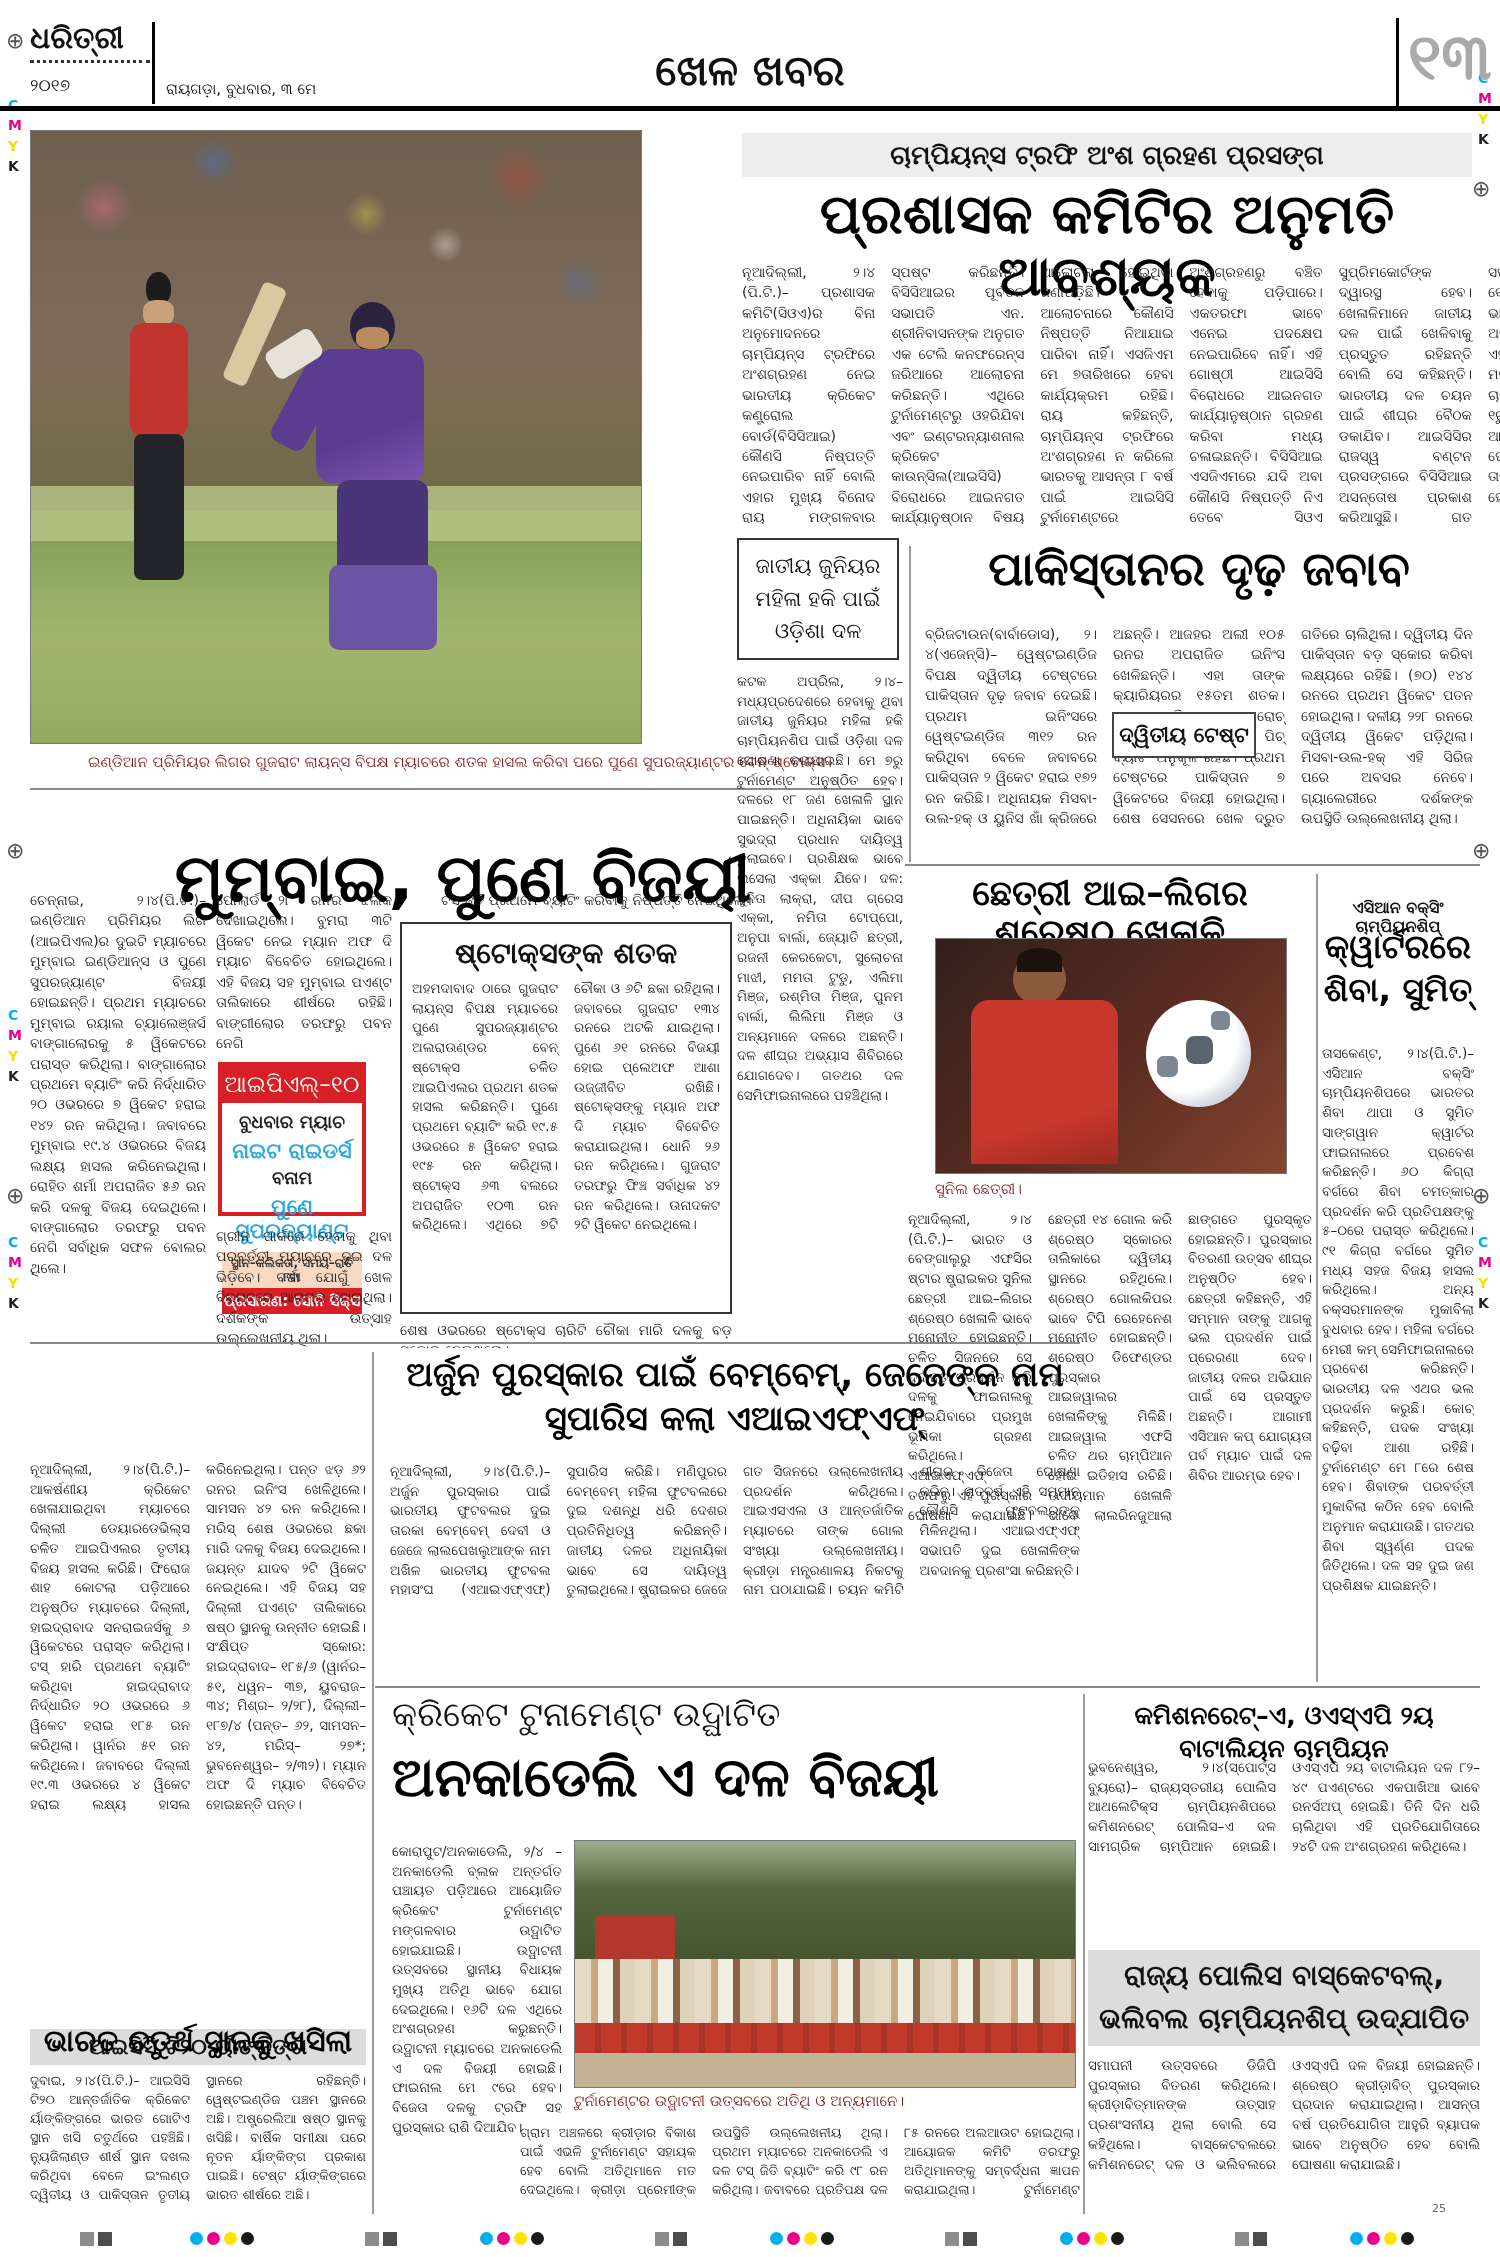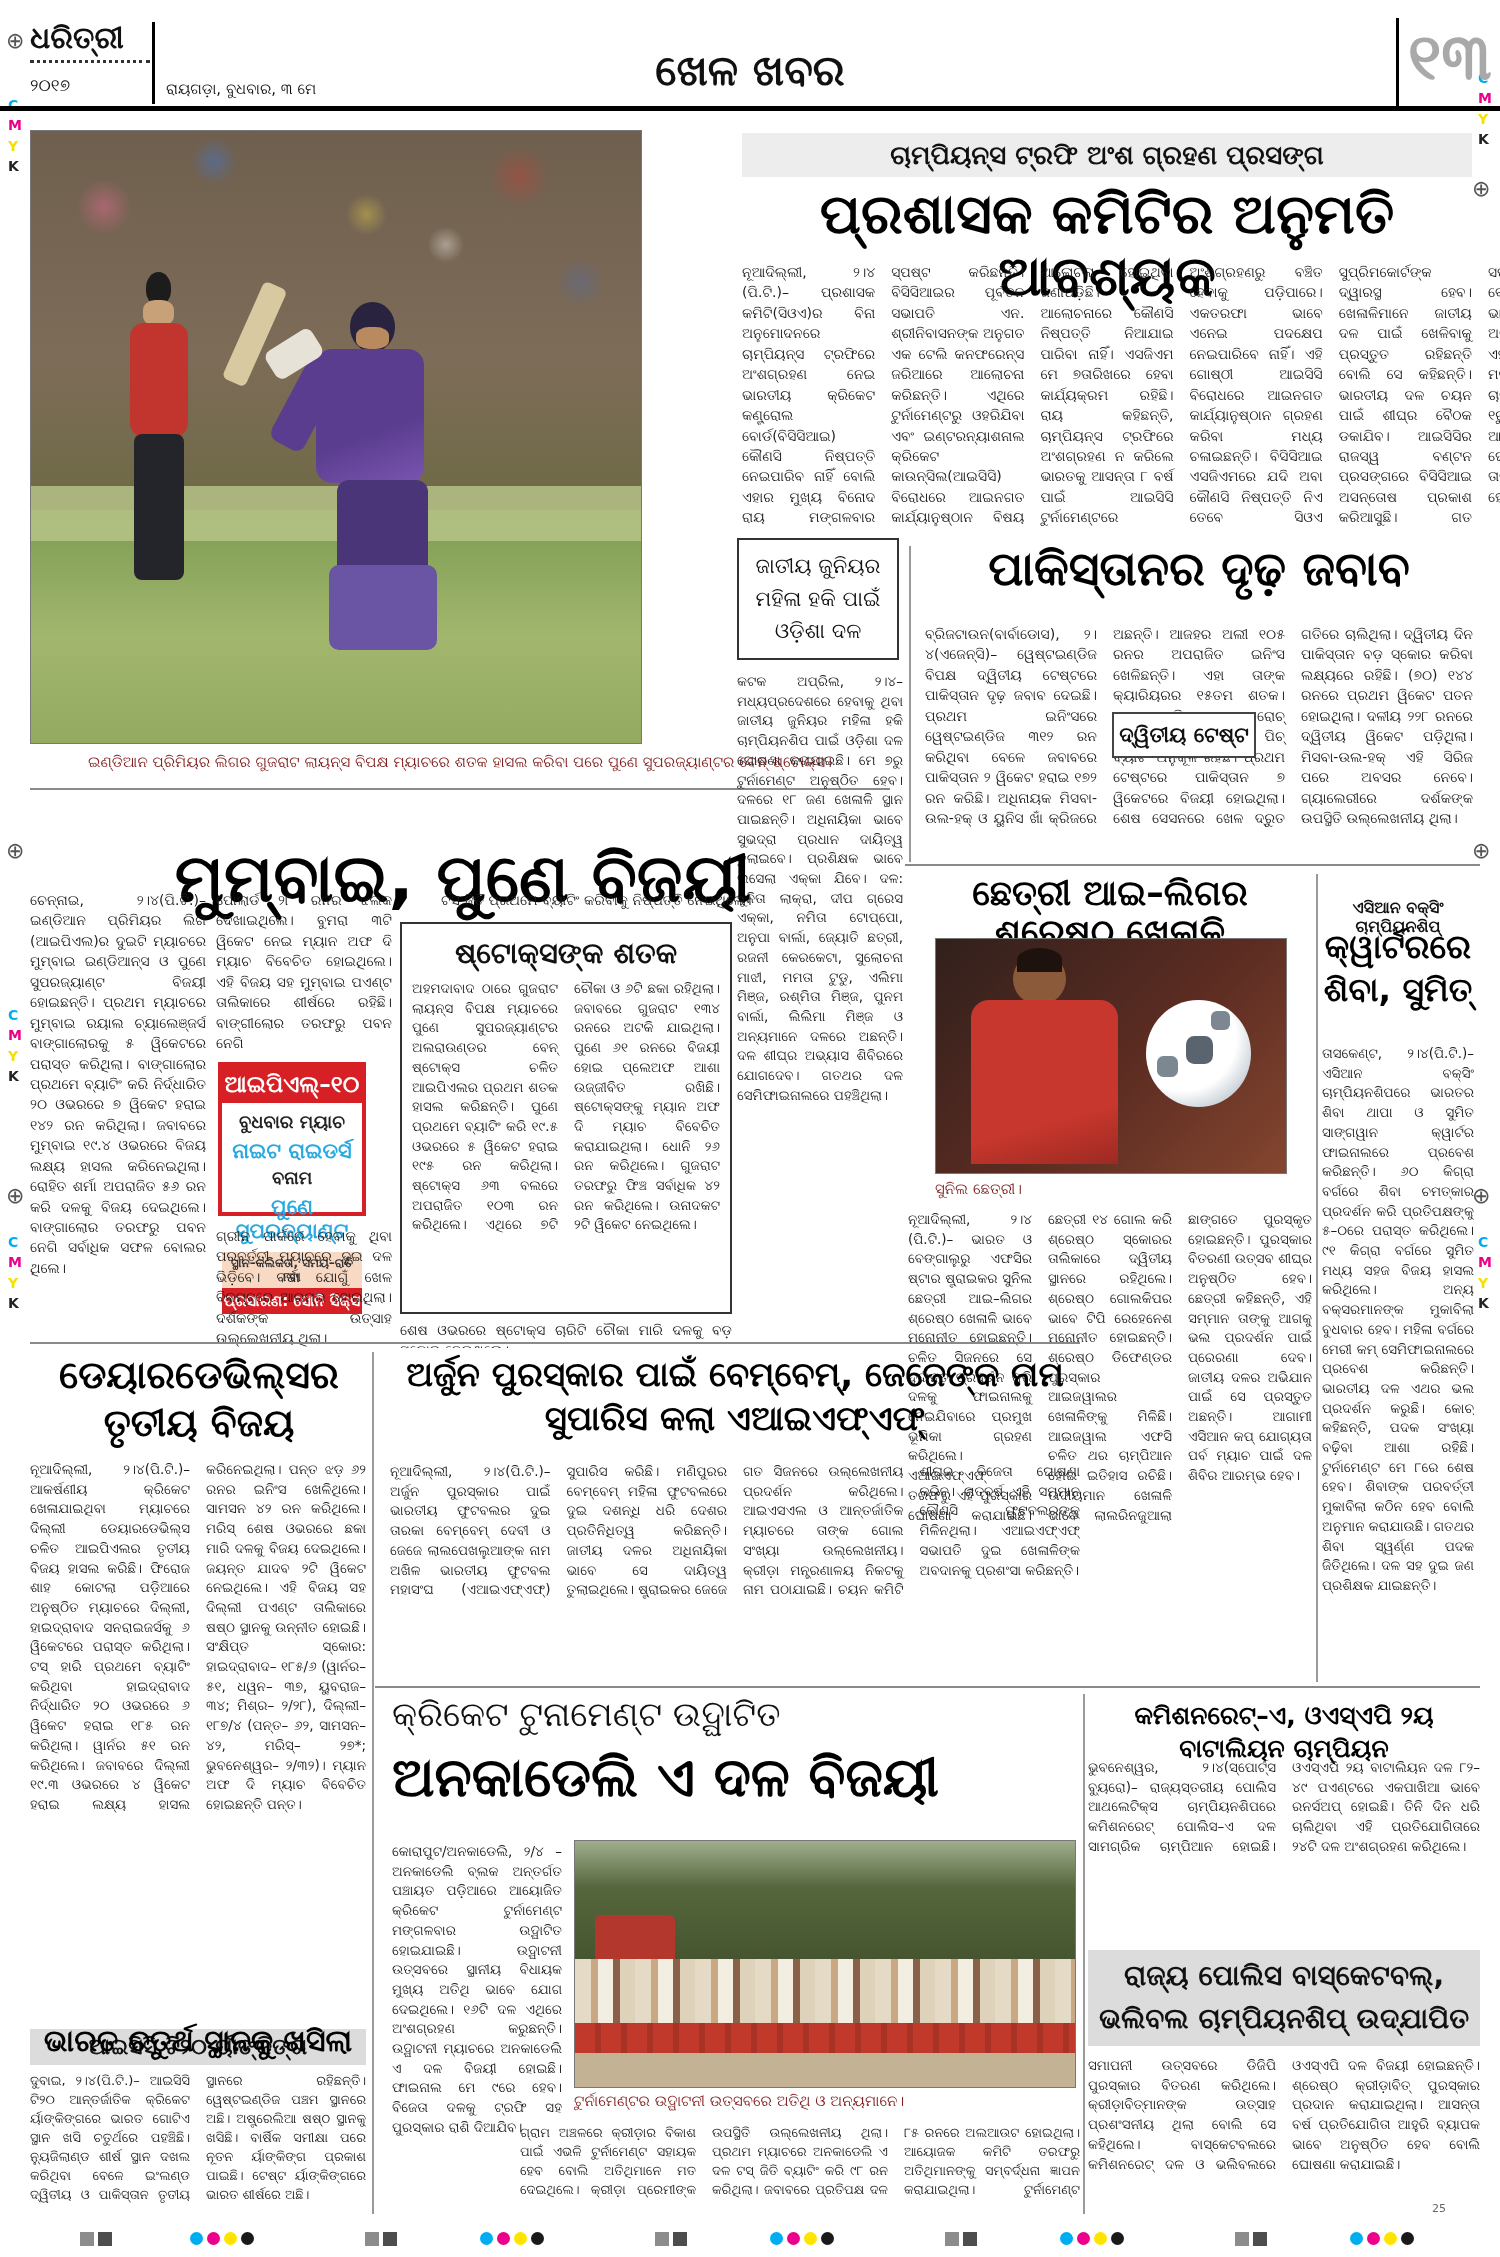--- a/index.html
+++ b/index.html
@@ -22,21 +22,21 @@
   .v-rule{background:#9a9a9a;}
   .caption{font-size:15px;color:#7f1d1d;}
   .reg-mark{color:#555;font-size:22px;line-height:1;}
   .cmyk-stack{display:flex;flex-direction:column;font-size:14px;font-weight:bold;line-height:1.45;}
   .cmyk-stack .c{color:#00aeef}.cmyk-stack .m{color:#ec008c}
   .cmyk-stack .y{color:#f5e000}.cmyk-stack .k{color:#222}
   .photo{position:absolute;overflow:hidden;border:1px solid #777;box-sizing:border-box;}
   .fig{position:absolute;}
   
   .ipl-box{border:4px solid #d71f26;background:#fff;box-sizing:border-box;text-align:center;}
-  .ipl-head{background:#d71f26;color:#fff;font-weight:bold;font-size:23px;padding:5px 0;}
+  .ipl-head{background:#d71f26;color:#fff;font-weight:normal;font-size:23px;padding:5px 0;}
   .ipl-line{font-size:18px;font-weight:bold;color:#222;padding-top:8px;}
   .ipl-team{font-size:21px;font-weight:bold;color:#2aa9e0;padding-top:6px;}
   .ipl-vs{font-size:18px;font-weight:bold;color:#222;padding-top:4px;}
   .ipl-venue{background:#f7d9c4;font-size:12px;font-weight:bold;color:#333;margin-top:9px;padding:4px 0;}
   .ipl-bcast{background:#d71f26;color:#fff;font-weight:bold;font-size:15px;padding:4px 0;}
   
   .strip{position:absolute;display:flex;align-items:center;gap:4px;}
   .sq{width:14px;height:14px;}
   .dot{width:13px;height:13px;border-radius:50%;}
 </style>
@@ -183,21 +183,20 @@
   <div class="abs caption" style="left:935px;top:1180px;width:352px;">ସୁନିଲ ଛେତ୍ରୀ।</div>
   <div class="abs body-text cols-3 small" style="left:908px;top:1210px;width:404px;height:472px;overflow:hidden;">ନୂଆଦିଲ୍ଲୀ, ୨।୪ (ପି.ଟି.)– ଭାରତ ଓ ବେଙ୍ଗାଲୁରୁ ଏଫସିର ଷ୍ଟାର ଷ୍ଟ୍ରାଇକର ସୁନିଲ ଛେତ୍ରୀ ଆଇ–ଲିଗର ଶ୍ରେଷ୍ଠ ଖେଳାଳି ଭାବେ ମନୋନୀତ ହୋଇଛନ୍ତି। ଚଳିତ ସିଜନରେ ସେ ଦୁର୍ଦାନ୍ତ ପ୍ରଦର୍ଶନ କରି ଦଳକୁ ଫାଇନାଲକୁ ନେଇଯିବାରେ ପ୍ରମୁଖ ଭୂମିକା ଗ୍ରହଣ କରିଥିଲେ। ଏଆଇଏଫ୍ଏଫ୍ ତରଫରୁ ଏହି ପୁରସ୍କାର ଘୋଷଣା କରାଯାଇଛି। ଛେତ୍ରୀ ୧୪ ଗୋଲ କରି ଶ୍ରେଷ୍ଠ ସ୍କୋରର ତାଲିକାରେ ଦ୍ୱିତୀୟ ସ୍ଥାନରେ ରହିଥିଲେ। ଶ୍ରେଷ୍ଠ ଗୋଲକିପର ଭାବେ ଟିପି ରେହେନେଶ ମନୋନୀତ ହୋଇଛନ୍ତି। ଶ୍ରେଷ୍ଠ ଡିଫେଣ୍ଡର ପୁରସ୍କାର ଆଇଜୱାଲର ଖେଳାଳିଙ୍କୁ ମିଳିଛି। ଆଇଜୱାଲ ଏଫସି ଚଳିତ ଥର ଚାମ୍ପିଆନ ହୋଇ ଇତିହାସ ରଚିଛି। ଉଦୀୟମାନ ଖେଳାଳି ଭାବେ ଲାଲରିନଜୁଆଲା ଛାଙ୍ଗତେ ପୁରସ୍କୃତ ହୋଇଛନ୍ତି। ପୁରସ୍କାର ବିତରଣୀ ଉତ୍ସବ ଶୀଘ୍ର ଅନୁଷ୍ଠିତ ହେବ। ଛେତ୍ରୀ କହିଛନ୍ତି, ଏହି ସମ୍ମାନ ତାଙ୍କୁ ଆଗକୁ ଭଲ ପ୍ରଦର୍ଶନ ପାଇଁ ପ୍ରେରଣା ଦେବ। ଜାତୀୟ ଦଳର ଅଭିଯାନ ପାଇଁ ସେ ପ୍ରସ୍ତୁତ ଅଛନ୍ତି। ଆଗାମୀ ଏସିଆନ କପ୍ ଯୋଗ୍ୟତା ପର୍ବ ମ୍ୟାଚ ପାଇଁ ଦଳ ଶିବିର ଆରମ୍ଭ ହେବ।</div>
 
   <div class="abs v-rule" style="left:1316px;top:874px;width:2px;height:808px;"></div>
   <div class="abs center" style="left:1322px;top:898px;width:152px;font-size:16px;font-weight:bold;">ଏସିଆନ ବକ୍ସିଂ ଚାମ୍ପିୟନଶିପ୍</div>
   <div class="abs headline center" style="left:1322px;top:926px;width:152px;font-size:33px;line-height:1.3;">କ୍ୱାର୍ଟରରେ ଶିବା, ସୁମିତ୍</div>
   <div class="abs body-text small" style="left:1322px;top:1044px;width:152px;height:636px;overflow:hidden;">ତାସକେଣ୍ଟ, ୨।୪(ପି.ଟି.)– ଏସିଆନ ବକ୍ସିଂ ଚାମ୍ପିୟନଶିପରେ ଭାରତର ଶିବା ଥାପା ଓ ସୁମିତ ସାଙ୍ଗୱାନ କ୍ୱାର୍ଟର ଫାଇନାଲରେ ପ୍ରବେଶ କରିଛନ୍ତି। ୬୦ କିଗ୍ରା ବର୍ଗରେ ଶିବା ଚମତ୍କାର ପ୍ରଦର୍ଶନ କରି ପ୍ରତିପକ୍ଷଙ୍କୁ ୫–୦ରେ ପରାସ୍ତ କରିଥିଲେ। ୯୧ କିଗ୍ରା ବର୍ଗରେ ସୁମିତ ମଧ୍ୟ ସହଜ ବିଜୟ ହାସଲ କରିଥିଲେ। ଅନ୍ୟ ବକ୍ସରମାନଙ୍କ ମୁକାବିଲା ବୁଧବାର ହେବ। ମହିଳା ବର୍ଗରେ ମେରୀ କମ୍ ସେମିଫାଇନାଲରେ ପ୍ରବେଶ କରିଛନ୍ତି। ଭାରତୀୟ ଦଳ ଏଥର ଭଲ ପ୍ରଦର୍ଶନ କରୁଛି। କୋଚ୍ କହିଛନ୍ତି, ପଦକ ସଂଖ୍ୟା ବଢ଼ିବା ଆଶା ରହିଛି। ଟୁର୍ନାମେଣ୍ଟ ମେ ୮ରେ ଶେଷ ହେବ। ଶିବାଙ୍କ ପରବର୍ତ୍ତୀ ମୁକାବିଲା କଠିନ ହେବ ବୋଲି ଅନୁମାନ କରାଯାଉଛି। ଗତଥର ଶିବା ସ୍ୱର୍ଣ୍ଣ ପଦକ ଜିତିଥିଲେ। ଦଳ ସହ ଦୁଇ ଜଣ ପ୍ରଶିକ୍ଷକ ଯାଇଛନ୍ତି।</div>
 
   <div class="abs thin-rule" style="left:30px;top:1342px;width:1050px;height:2px;"></div>
 
-  <div class="abs headline center" style="left:32px;top:1352px;width:334px;font-size:38px;line-height:1.25;">ଡେୟାରଡେଭିଲ୍ସର ତୃତୀୟ ବିଜୟ</div>
   <div class="abs body-text cols-2 small" style="left:30px;top:1460px;width:336px;height:514px;overflow:hidden;">ନୂଆଦିଲ୍ଲୀ, ୨।୪(ପି.ଟି.)– ଆକର୍ଷଣୀୟ କ୍ରିକେଟ ଖେଳାଯାଇଥିବା ମ୍ୟାଚରେ ଦିଲ୍ଲୀ ଡେୟାରଡେଭିଲ୍ସ ଚଳିତ ଆଇପିଏଲର ତୃତୀୟ ବିଜୟ ହାସଲ କରିଛି। ଫିରୋଜ ଶାହ କୋଟଲା ପଡ଼ିଆରେ ଅନୁଷ୍ଠିତ ମ୍ୟାଚରେ ଦିଲ୍ଲୀ, ହାଇଦ୍ରାବାଦ ସନରାଇଜର୍ସକୁ ୬ ୱିକେଟରେ ପରାସ୍ତ କରିଥିଲା। ଟସ୍ ହାରି ପ୍ରଥମେ ବ୍ୟାଟିଂ କରିଥିବା ହାଇଦ୍ରାବାଦ ନିର୍ଦ୍ଧାରିତ ୨୦ ଓଭରରେ ୬ ୱିକେଟ ହରାଇ ୧୮୫ ରନ କରିଥିଲା। ୱାର୍ନର ୫୧ ରନ କରିଥିଲେ। ଜବାବରେ ଦିଲ୍ଲୀ ୧୯.୩ ଓଭରରେ ୪ ୱିକେଟ ହରାଇ ଲକ୍ଷ୍ୟ ହାସଲ କରିନେଇଥିଲା। ପନ୍ତ ଝଡ଼ ୬୨ ରନର ଇନିଂସ ଖେଳିଥିଲେ। ସାମସନ ୪୨ ରନ କରିଥିଲେ। ମରିସ୍ ଶେଷ ଓଭରରେ ଛକା ମାରି ଦଳକୁ ବିଜୟ ଦେଇଥିଲେ। ଜୟନ୍ତ ଯାଦବ ୨ଟି ୱିକେଟ ନେଇଥିଲେ। ଏହି ବିଜୟ ସହ ଦିଲ୍ଲୀ ପଏଣ୍ଟ ତାଲିକାରେ ଷଷ୍ଠ ସ୍ଥାନକୁ ଉନ୍ନୀତ ହୋଇଛି। ସଂକ୍ଷିପ୍ତ ସ୍କୋର: ହାଇଦ୍ରାବାଦ– ୧୮୫/୬ (ୱାର୍ନର– ୫୧, ଧୱନ– ୩୭, ୟୁବରାଜ– ୩୪; ମିଶ୍ର– ୨/୨୮), ଦିଲ୍ଲୀ– ୧୮୭/୪ (ପନ୍ତ– ୬୨, ସାମସନ– ୪୨, ମରିସ୍– ୨୭*; ଭୁବନେଶ୍ୱର– ୨/୩୨)। ମ୍ୟାନ ଅଫ ଦି ମ୍ୟାଚ ବିବେଚିତ ହୋଇଛନ୍ତି ପନ୍ତ।</div>
 
   <div class="abs gray-box center" style="left:30px;top:1982px;width:336px;height:36px;font-size:22px;font-weight:bold;line-height:36px;margin-top:47px;">ଆଇସିସି ଟି୨୦ ର୍ୟାଙ୍କିଙ୍ଗ</div>
   <div class="abs headline center" style="left:30px;top:2024px;width:336px;font-size:30px;">ଭାରତ ଚତୁର୍ଥ ସ୍ଥାନକୁ ଖସିଲା</div>
   <div class="abs body-text cols-2" style="left:30px;top:2072px;width:336px;height:144px;font-size:13px;overflow:hidden;">ଦୁବାଇ, ୨।୪(ପି.ଟି.)– ଆଇସିସି ଟି୨୦ ଆନ୍ତର୍ଜାତିକ କ୍ରିକେଟ ର୍ୟାଙ୍କିଙ୍ଗରେ ଭାରତ ଗୋଟିଏ ସ୍ଥାନ ଖସି ଚତୁର୍ଥରେ ପହଞ୍ଚିଛି। ନ୍ୟୁଜିଲାଣ୍ଡ ଶୀର୍ଷ ସ୍ଥାନ ଦଖଲ କରିଥିବା ବେଳେ ଇଂଲଣ୍ଡ ଦ୍ୱିତୀୟ ଓ ପାକିସ୍ତାନ ତୃତୀୟ ସ୍ଥାନରେ ରହିଛନ୍ତି। ୱେଷ୍ଟଇଣ୍ଡିଜ ପଞ୍ଚମ ସ୍ଥାନରେ ଅଛି। ଅଷ୍ଟ୍ରେଲିଆ ଷଷ୍ଠ ସ୍ଥାନକୁ ଖସିଛି। ବାର୍ଷିକ ସମୀକ୍ଷା ପରେ ନୂତନ ର୍ୟାଙ୍କିଙ୍ଗ ପ୍ରକାଶ ପାଇଛି। ଟେଷ୍ଟ ର୍ୟାଙ୍କିଙ୍ଗରେ ଭାରତ ଶୀର୍ଷରେ ଅଛି।</div>
 
   <div class="abs v-rule" style="left:372px;top:1352px;width:2px;height:862px;"></div>
   <div class="abs headline center" style="left:390px;top:1352px;width:690px;font-size:34px;line-height:1.3;">ଅର୍ଜୁନ ପୁରସ୍କାର ପାଇଁ ବେମ୍ବେମ୍, ଜେଜେଙ୍କ ନାମ ସୁପାରିସ କଲା ଏଆଇଏଫ୍ଏଫ୍</div>
   <div class="abs body-text cols-4 small" style="left:390px;top:1462px;width:690px;height:220px;overflow:hidden;">ନୂଆଦିଲ୍ଲୀ, ୨।୪(ପି.ଟି.)– ଅର୍ଜୁନ ପୁରସ୍କାର ପାଇଁ ଭାରତୀୟ ଫୁଟବଲର ଦୁଇ ତାରକା ବେମ୍ବେମ୍ ଦେବୀ ଓ ଜେଜେ ଲାଲପେଖଲୁଆଙ୍କ ନାମ ଅଖିଳ ଭାରତୀୟ ଫୁଟବଲ ମହାସଂଘ (ଏଆଇଏଫ୍ଏଫ୍) ସୁପାରିସ କରିଛି। ମଣିପୁରର ବେମ୍ବେମ୍ ମହିଳା ଫୁଟବଲରେ ଦୁଇ ଦଶନ୍ଧି ଧରି ଦେଶର ପ୍ରତିନିଧିତ୍ୱ କରିଛନ୍ତି। ଜାତୀୟ ଦଳର ଅଧିନାୟିକା ଭାବେ ସେ ଦାୟିତ୍ୱ ତୁଲାଇଥିଲେ। ଷ୍ଟ୍ରାଇକର ଜେଜେ ଗତ ସିଜନରେ ଉଲ୍ଲେଖନୀୟ ପ୍ରଦର୍ଶନ କରିଥିଲେ। ଆଇଏସଏଲ ଓ ଆନ୍ତର୍ଜାତିକ ମ୍ୟାଚରେ ତାଙ୍କ ଗୋଲ ସଂଖ୍ୟା ଉଲ୍ଲେଖନୀୟ। କ୍ରୀଡ଼ା ମନ୍ତ୍ରଣାଳୟ ନିକଟକୁ ନାମ ପଠାଯାଇଛି। ଚୟନ କମିଟି ଶୀଘ୍ର ବିଜେତା ଘୋଷଣା କରିବ। ଗତବର୍ଷ ଏହି ସମ୍ମାନ କୌଣସି ଫୁଟବଲରଙ୍କୁ ମିଳିନଥିଲା। ଏଆଇଏଫ୍ଏଫ୍ ସଭାପତି ଦୁଇ ଖେଳାଳିଙ୍କ ଅବଦାନକୁ ପ୍ରଶଂସା କରିଛନ୍ତି।</div>
 

